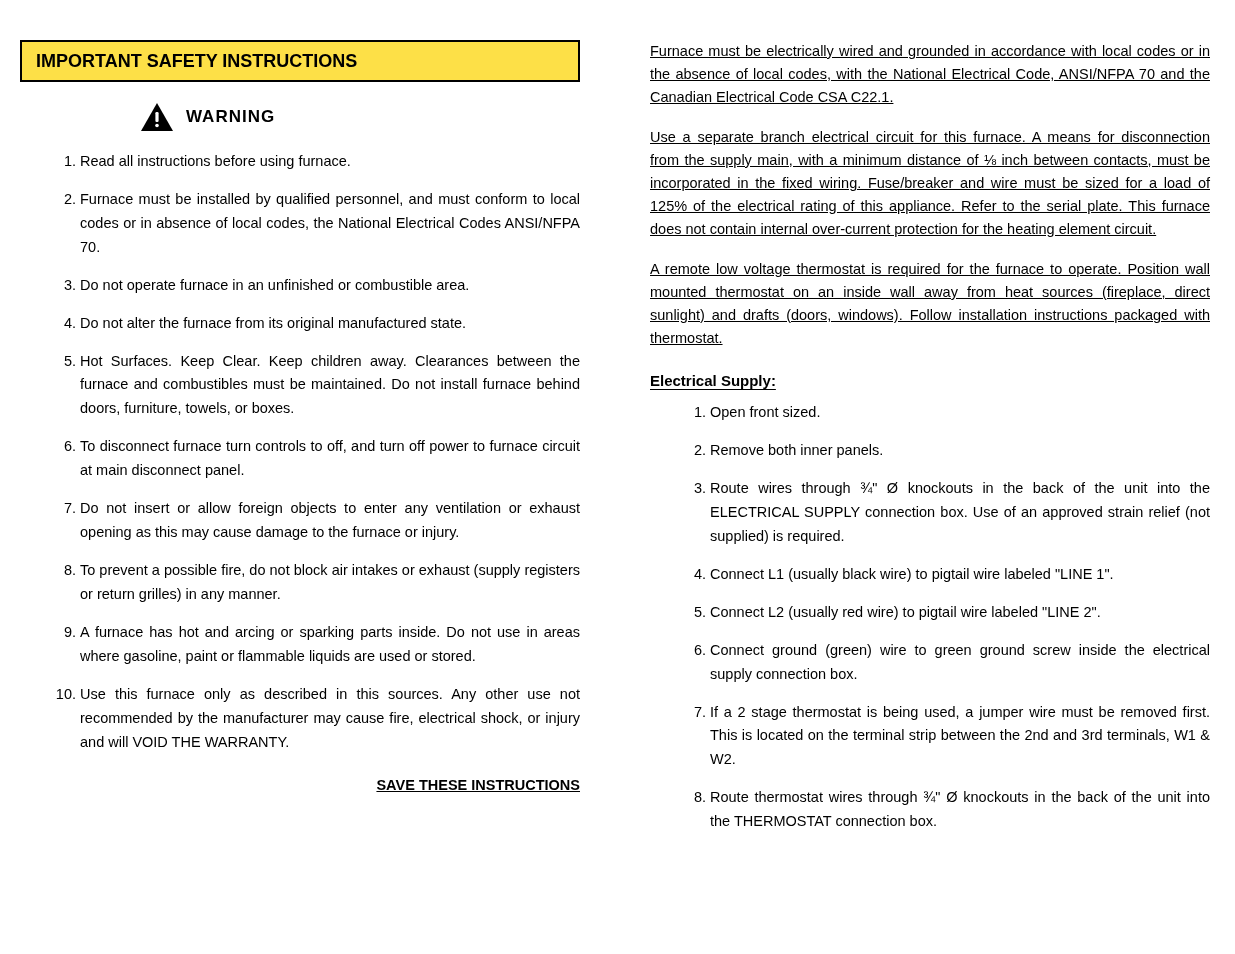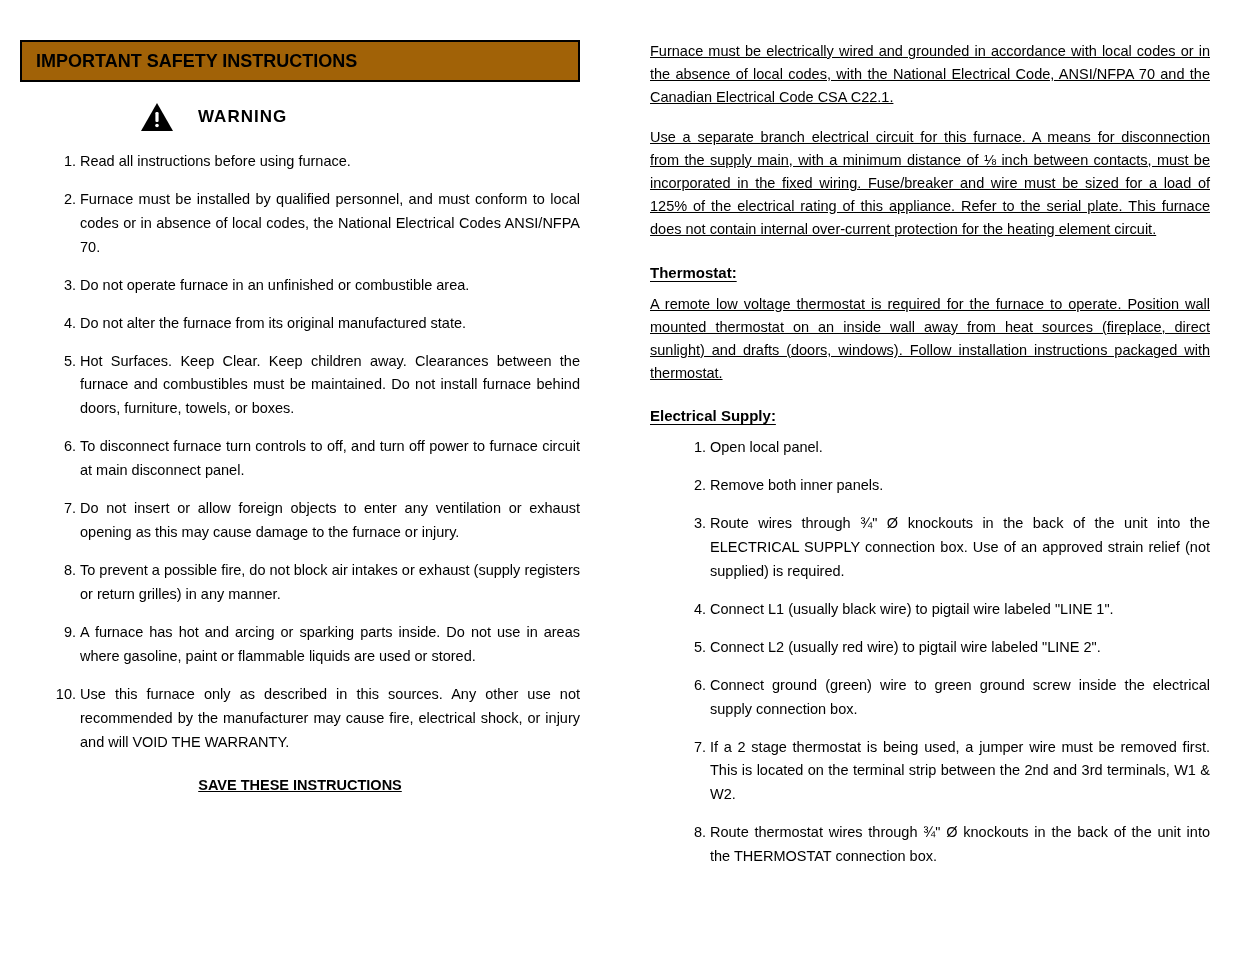--- a/index.html
+++ b/index.html
@@ -15,33 +15,33 @@
   .page {
     display: flex;
     gap: 70px;
   }
   .col {
     width: 560px;
     position: relative;
   }
   .section-header {
     border: 2px solid #000;
-    background: #a16207;
+    background: #fde047;
     height: 42px;
     display: flex;
     align-items: center;
     padding: 0 14px;
     font-size: 18px;
     font-weight: bold;
     margin-bottom: 20px;
   }
   .warning-row {
     display: flex;
     align-items: center;
-    gap: 24px;
+    gap: 12px;
     margin: 18px 0 18px 120px;
     font-weight: bold;
     font-size: 17px;
     letter-spacing: 1px;
   }
   .warning-row svg { flex: 0 0 auto; }
   .para {
     font-size: 14.5px;
     line-height: 1.6;
     margin-bottom: 16px;
@@ -97,35 +97,34 @@
         <li>Do not operate furnace in an unfinished or combustible area.</li>
         <li>Do not alter the furnace from its original manufactured state.</li>
         <li>Hot Surfaces. Keep Clear. Keep children away. Clearances between the furnace and combustibles must be maintained. Do not install furnace behind doors, furniture, towels, or boxes.</li>
         <li>To disconnect furnace turn controls to off, and turn off power to furnace circuit at main disconnect panel.</li>
         <li>Do not insert or allow foreign objects to enter any ventilation or exhaust opening as this may cause damage to the furnace or injury.</li>
         <li>To prevent a possible fire, do not block air intakes or exhaust (supply registers or return grilles) in any manner.</li>
         <li>A furnace has hot and arcing or sparking parts inside. Do not use in areas where gasoline, paint or flammable liquids are used or stored.</li>
         <li>Use this furnace only as described in this sources. Any other use not recommended by the manufacturer may cause fire, electrical shock, or injury and will VOID THE WARRANTY.</li>
       </ol>
 
-    <p class="para bold-inline" style="margin-top:20px; text-align:center;">SAVE THESE INSTRUCTIONS</p>
+    <p class="para bold-inline" style="margin-top:20px; text-align:right;">SAVE THESE INSTRUCTIONS</p>
   </div>
 
   <div class="col">
 
     <p class="para">Furnace must be electrically wired and grounded in accordance with local codes or in the absence of local codes, with the National Electrical Code, ANSI/NFPA 70 and the Canadian Electrical Code CSA C22.1.</p>
     <p class="para">Use a separate branch electrical circuit for this furnace. A means for disconnection from the supply main, with a minimum distance of ⅛ inch between contacts, must be incorporated in the fixed wiring. Fuse/breaker and wire must be sized for a load of 125% of the electrical rating of this appliance. Refer to the serial plate. This furnace does not contain internal over-current protection for the heating element circuit.</p>
 
 
-    <div class="sub-hd">Thermostat:</div>
     <p class="para">A remote low voltage thermostat is required for the furnace to operate. Position wall mounted thermostat on an inside wall away from heat sources (fireplace, direct sunlight) and drafts (doors, windows). Follow installation instructions packaged with thermostat.</p>
 
     <div class="sub-hd">Electrical Supply:</div>
     <ol class="steps" id="supply-steps">
-        <li>Open local panel.</li>
+        <li>Open front sized.</li>
         <li>Remove both inner panels.</li>
         <li>Route wires through ¾" Ø knockouts in the back of the unit into the ELECTRICAL SUPPLY connection box. Use of an approved strain relief (not supplied) is required.</li>
         <li>Connect L1 (usually black wire) to pigtail wire labeled "LINE 1".</li>
         <li>Connect L2 (usually red wire) to pigtail wire labeled "LINE 2".</li>
         <li>Connect ground (green) wire to green ground screw inside the electrical supply connection box.</li>
         <li>If a 2 stage thermostat is being used, a jumper wire must be removed first. This is located on the terminal strip between the 2nd and 3rd terminals, W1 &amp; W2.</li>
         <li>Route thermostat wires through ¾" Ø knockouts in the back of the unit into the THERMOSTAT connection box.</li>
       </ol>
   </div>
 

